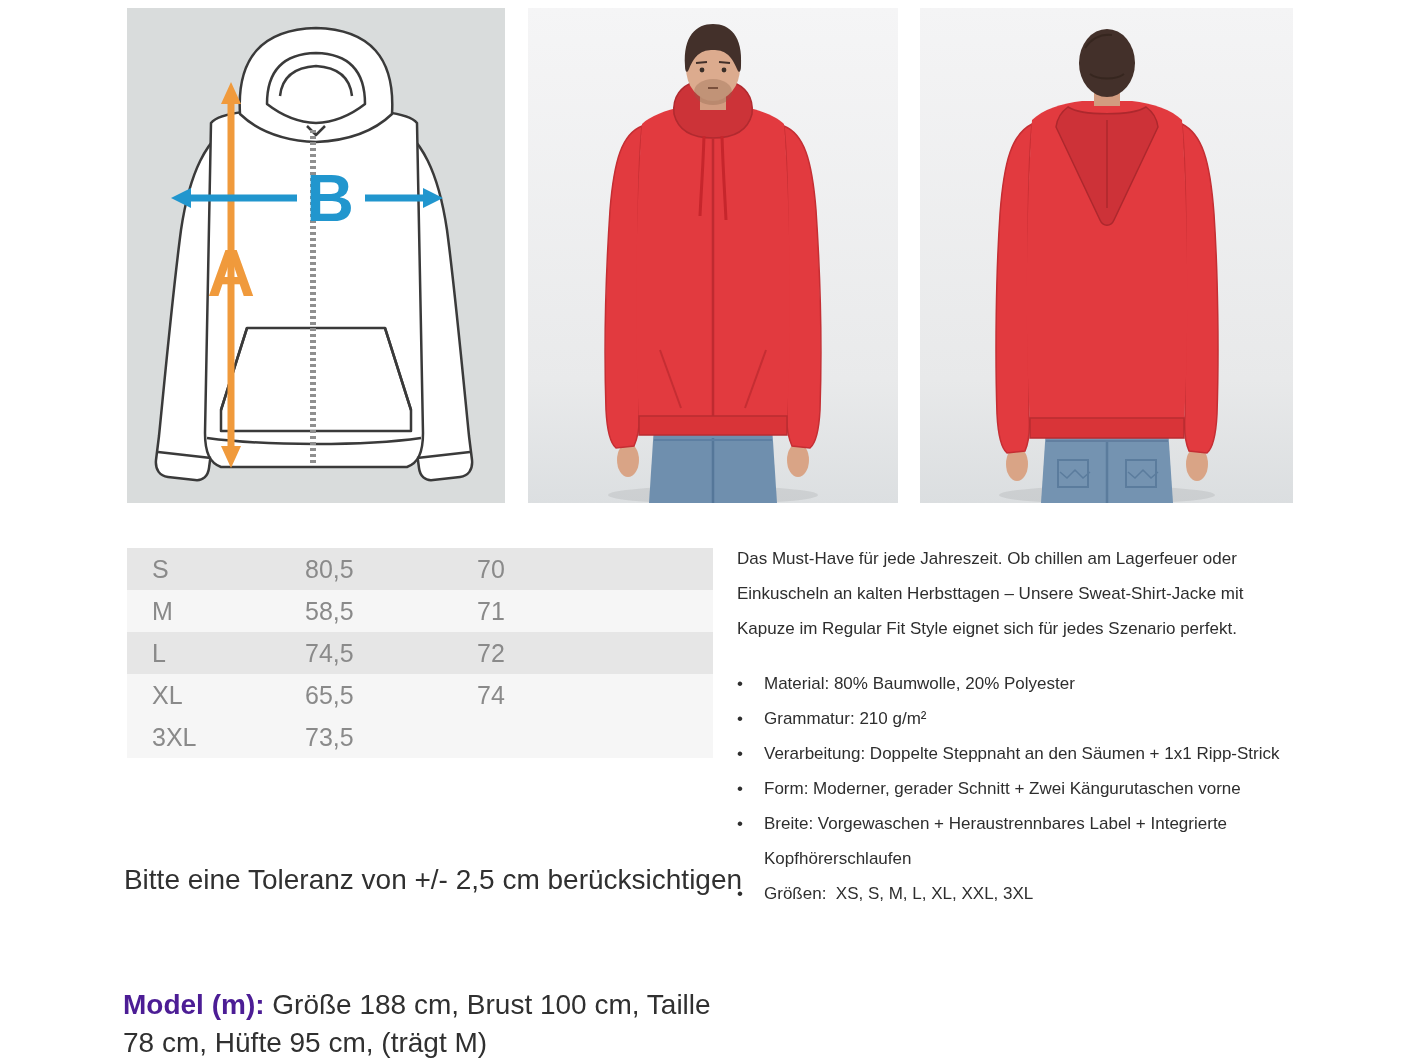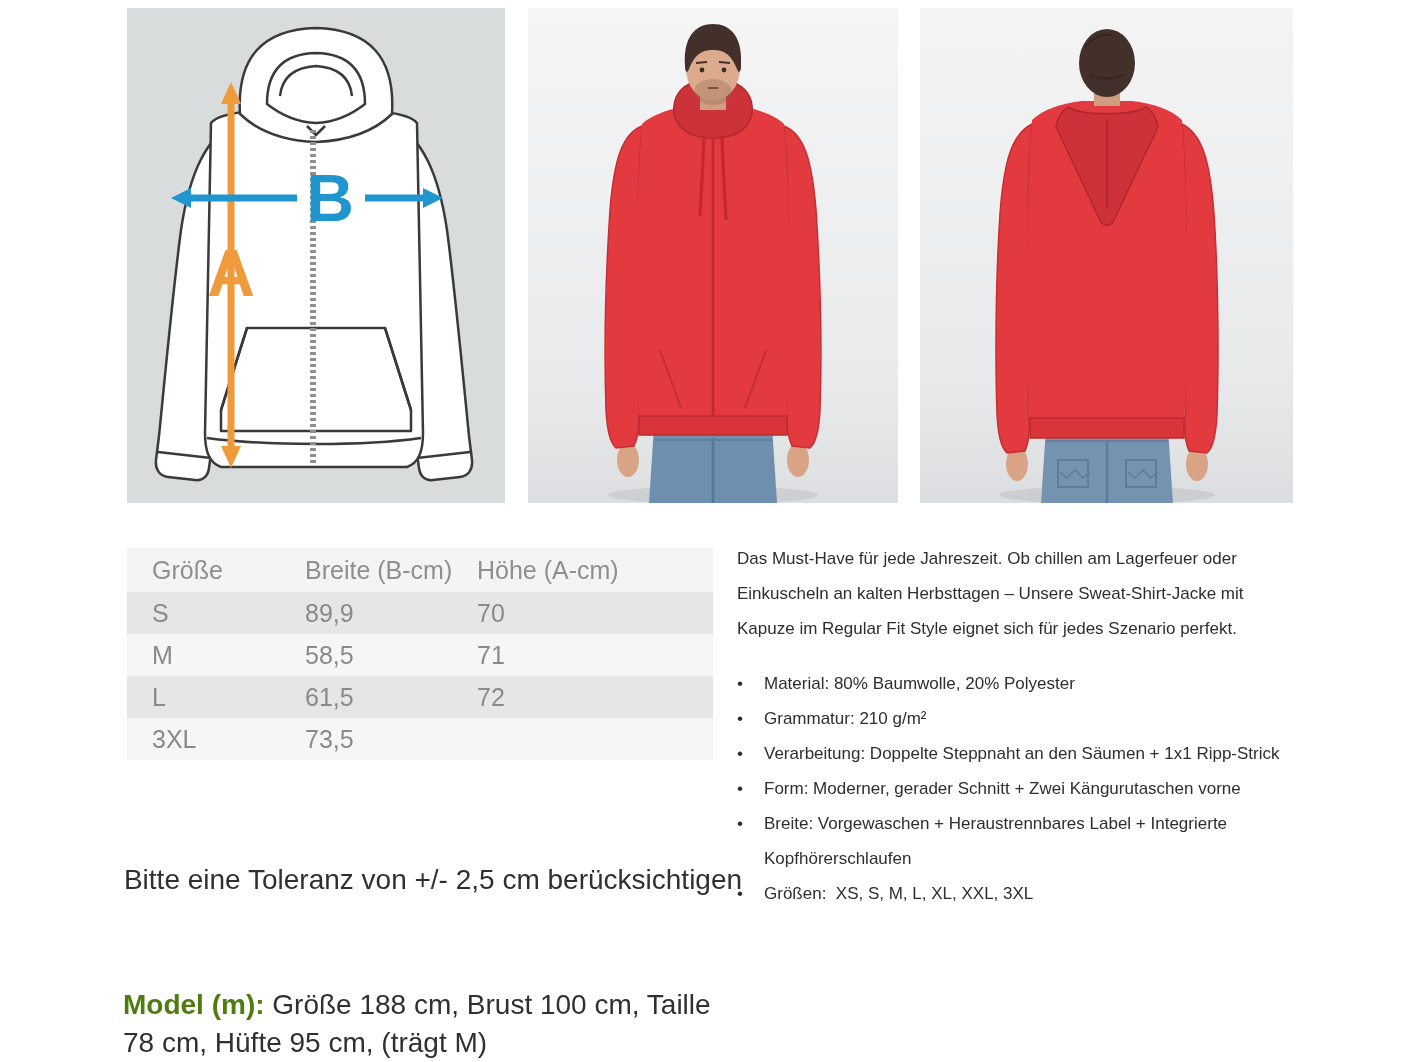--- a/index.html
+++ b/index.html
@@ -16,21 +16,21 @@
   
   .size-table{position:absolute;left:127px;top:548px;width:586px;font-size:25px;color:#8a8a8a;}
   .trow{display:grid;grid-template-columns:178px 172px 236px;height:42px;align-items:center;}
   .trow.head{height:44px;background:#f4f4f4;color:#8f8f8f;}
   .trow.dark{background:#e6e6e6;}
   .trow.light{background:#f6f6f6;}
   .c1{padding-left:25px;}
 
   .tolerance-note{position:absolute;left:123px;top:864px;width:620px;font-size:28px;color:#303030;text-align:center;}
   .model-note{position:absolute;left:123px;top:986px;width:600px;font-size:28px;line-height:38px;color:#303030;}
-  .model-note .b{font-weight:bold;color:#4d7c0f;}
+  .model-note .b{font-weight:bold;color:#4c1d95;}
 
   
   .description{position:absolute;left:737px;top:541px;width:558px;font-size:17px;line-height:35px;color:#2e2e2e;}
   .description p{margin:0 0 20px 0;}
   ul.features{list-style:none;margin:0;padding:0;}
   ul.features li{display:flex;align-items:flex-start;}
   ul.features .bullet{flex:0 0 27px;width:27px;color:#2e2e2e;}
   ul.features .txt{flex:1;white-space:pre-wrap;}
 </style>
 </head>
@@ -162,39 +162,39 @@
 
       <rect x="174" y="82" width="26" height="16" fill="#d29c80"></rect>
       <ellipse cx="187" cy="55" rx="28" ry="34" fill="#43302a"></ellipse>
       <path d="M165 40 C 172 30 182 26 192 27 M170 66 C 178 72 196 72 204 66" stroke="#36261f" stroke-width="2" fill="none"></path>
 
       <path d="M110 410 L 264 410 L 264 430 L 110 430 Z" fill="#d93438" stroke="#b92c31" stroke-width="1.5"></path>
     </svg>
   </div>
 
   <div class="size-table">
-    <div class="trow head">
-      <div class="c1">Größe</div>
-      <div class="c2">Breite (B-cm)</div>
-      <div class="c3">Höhe (A-cm)</div>
-    </div>
     <div class="trow dark">
       <div class="c1">S</div>
-      <div class="c2">89,9</div>
+      <div class="c2">80,5</div>
       <div class="c3">70</div>
     </div>
     <div class="trow light">
       <div class="c1">M</div>
       <div class="c2">58,5</div>
       <div class="c3">71</div>
     </div>
     <div class="trow dark">
       <div class="c1">L</div>
-      <div class="c2">61,5</div>
+      <div class="c2">74,5</div>
       <div class="c3">72</div>
+    </div>
+    <div class="trow light">
+      <div class="c1">XL</div>
+      <div class="c2">65,5</div>
+      <div class="c3">74</div>
     </div>
     <div class="trow light">
       <div class="c1">3XL</div>
       <div class="c2">73,5</div>
     </div>
   </div>
 
   <div class="tolerance-note">Bitte eine Toleranz von +/- 2,5 cm berücksichtigen</div>
 
   <div class="model-note"><span class="b">Model (m):</span><span style="white-space:pre-wrap;"> Größe 188 cm, Brust 100 cm, Taille 78 cm, Hüfte 95 cm, (trägt M)</span></div>

